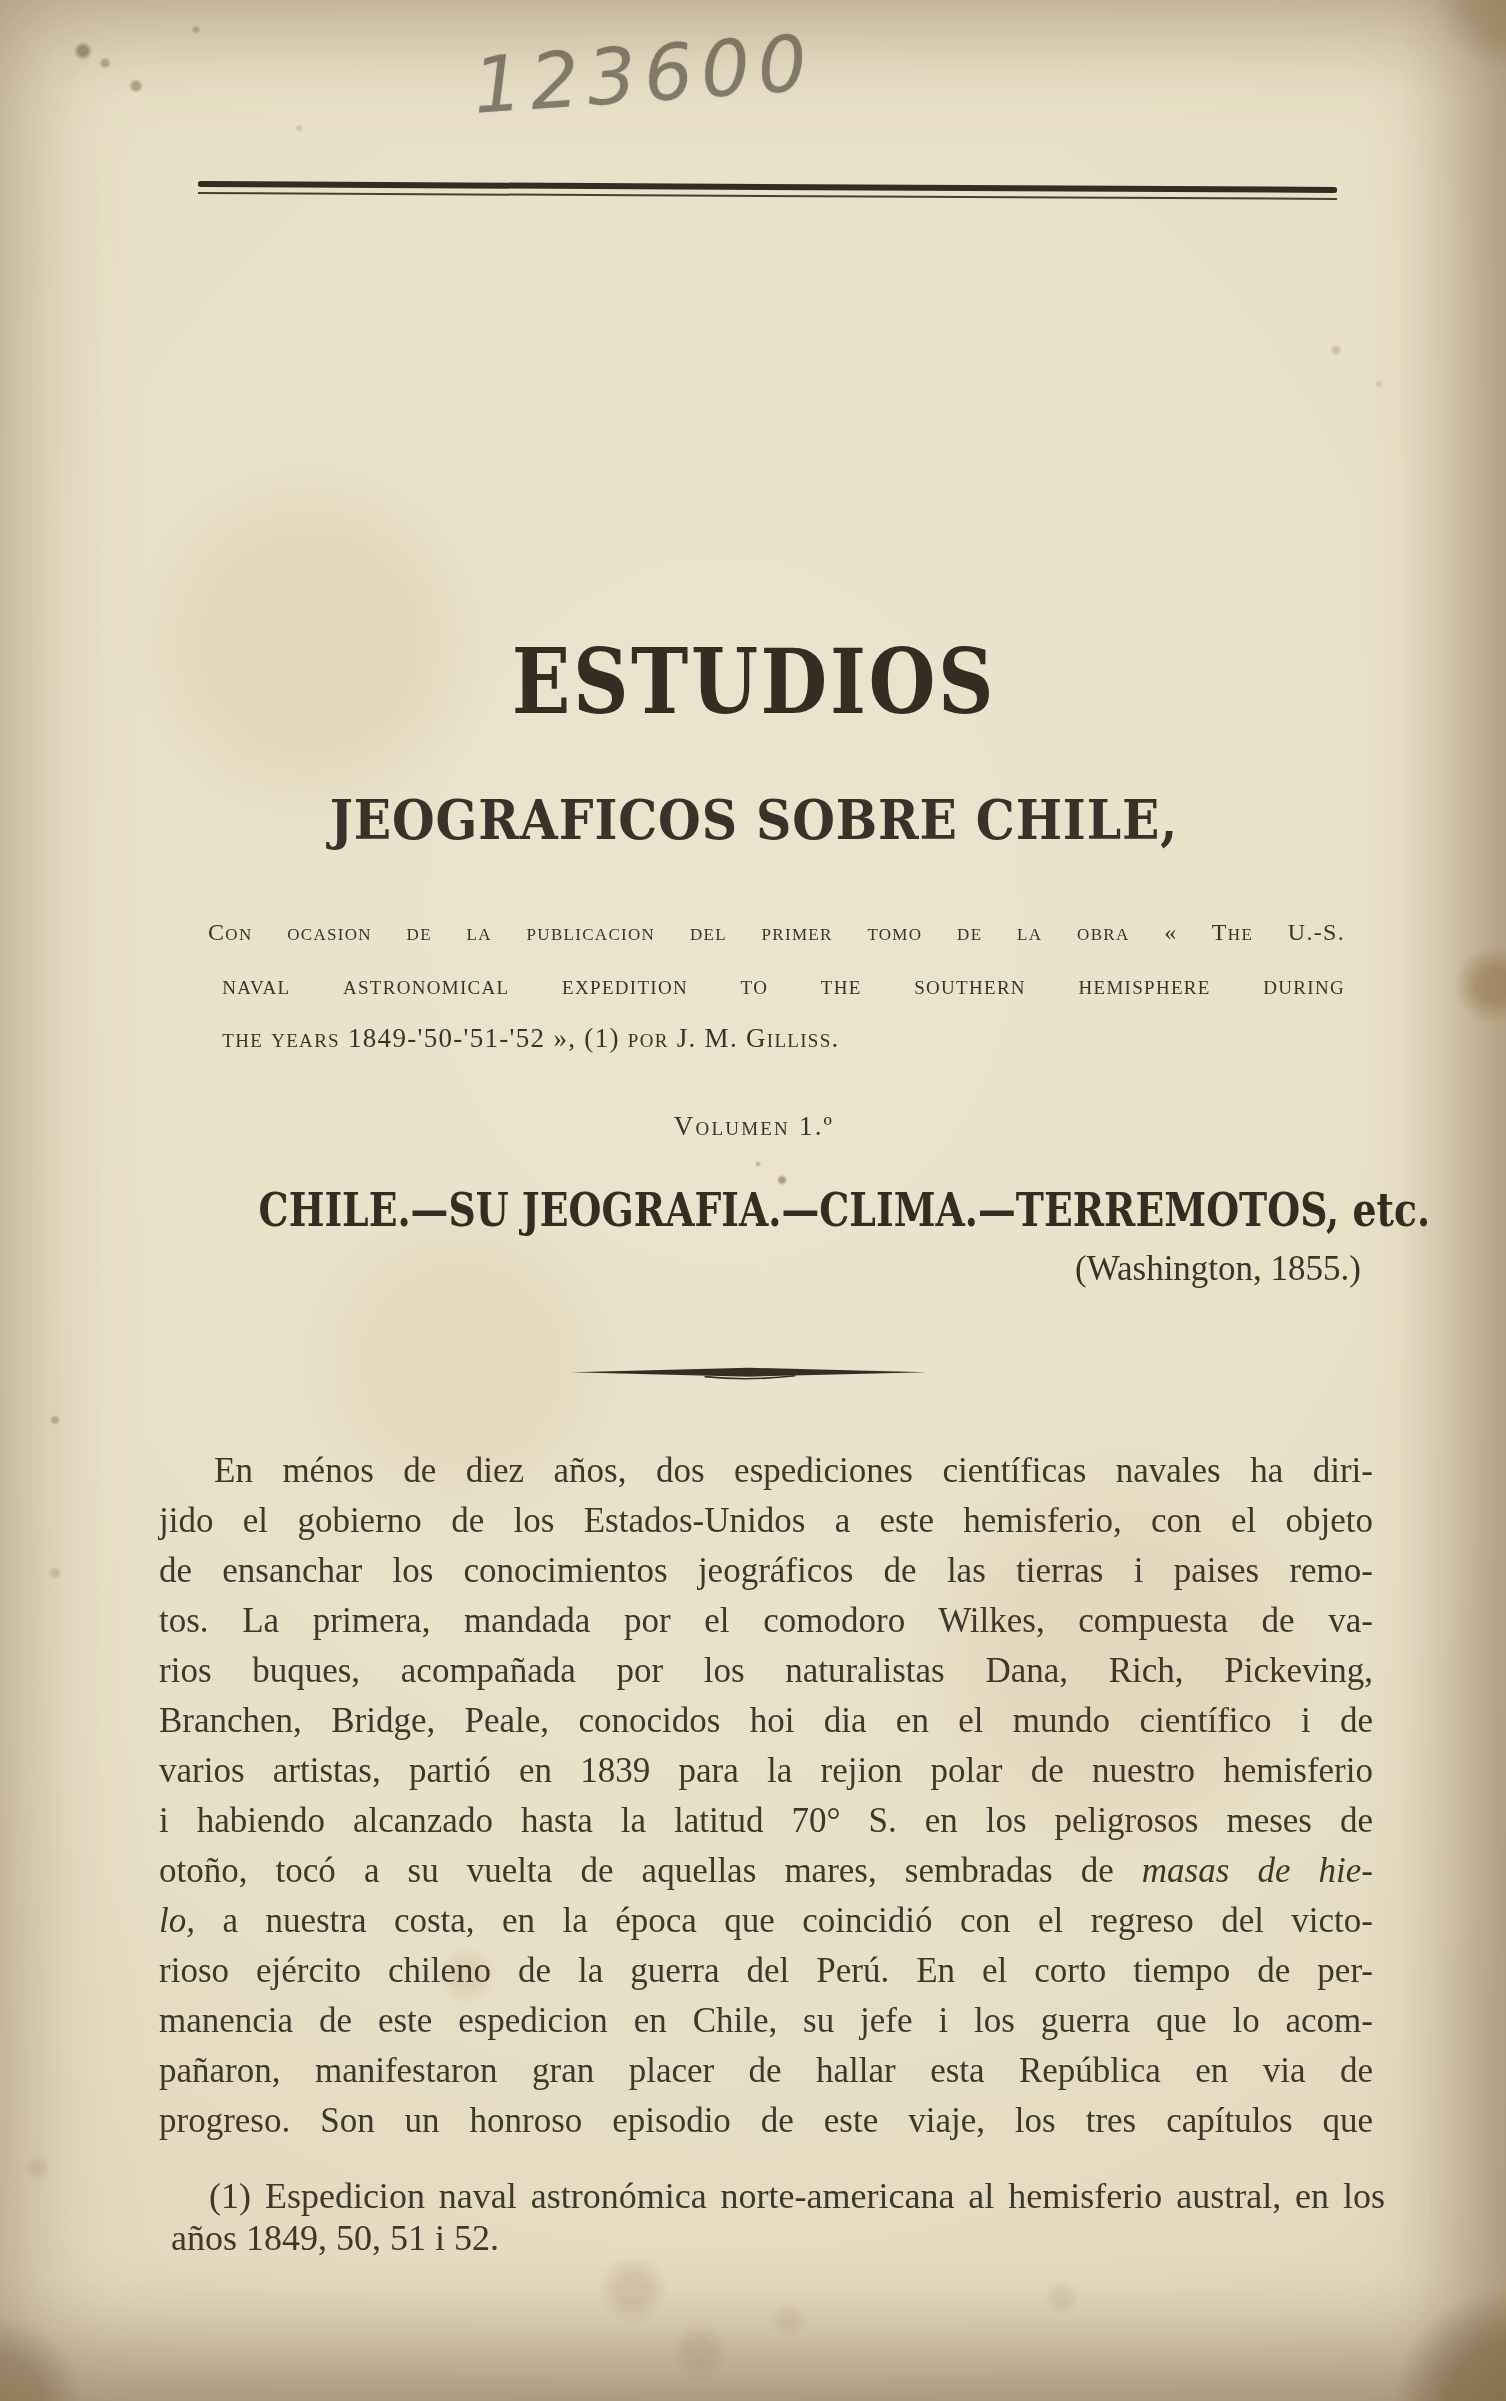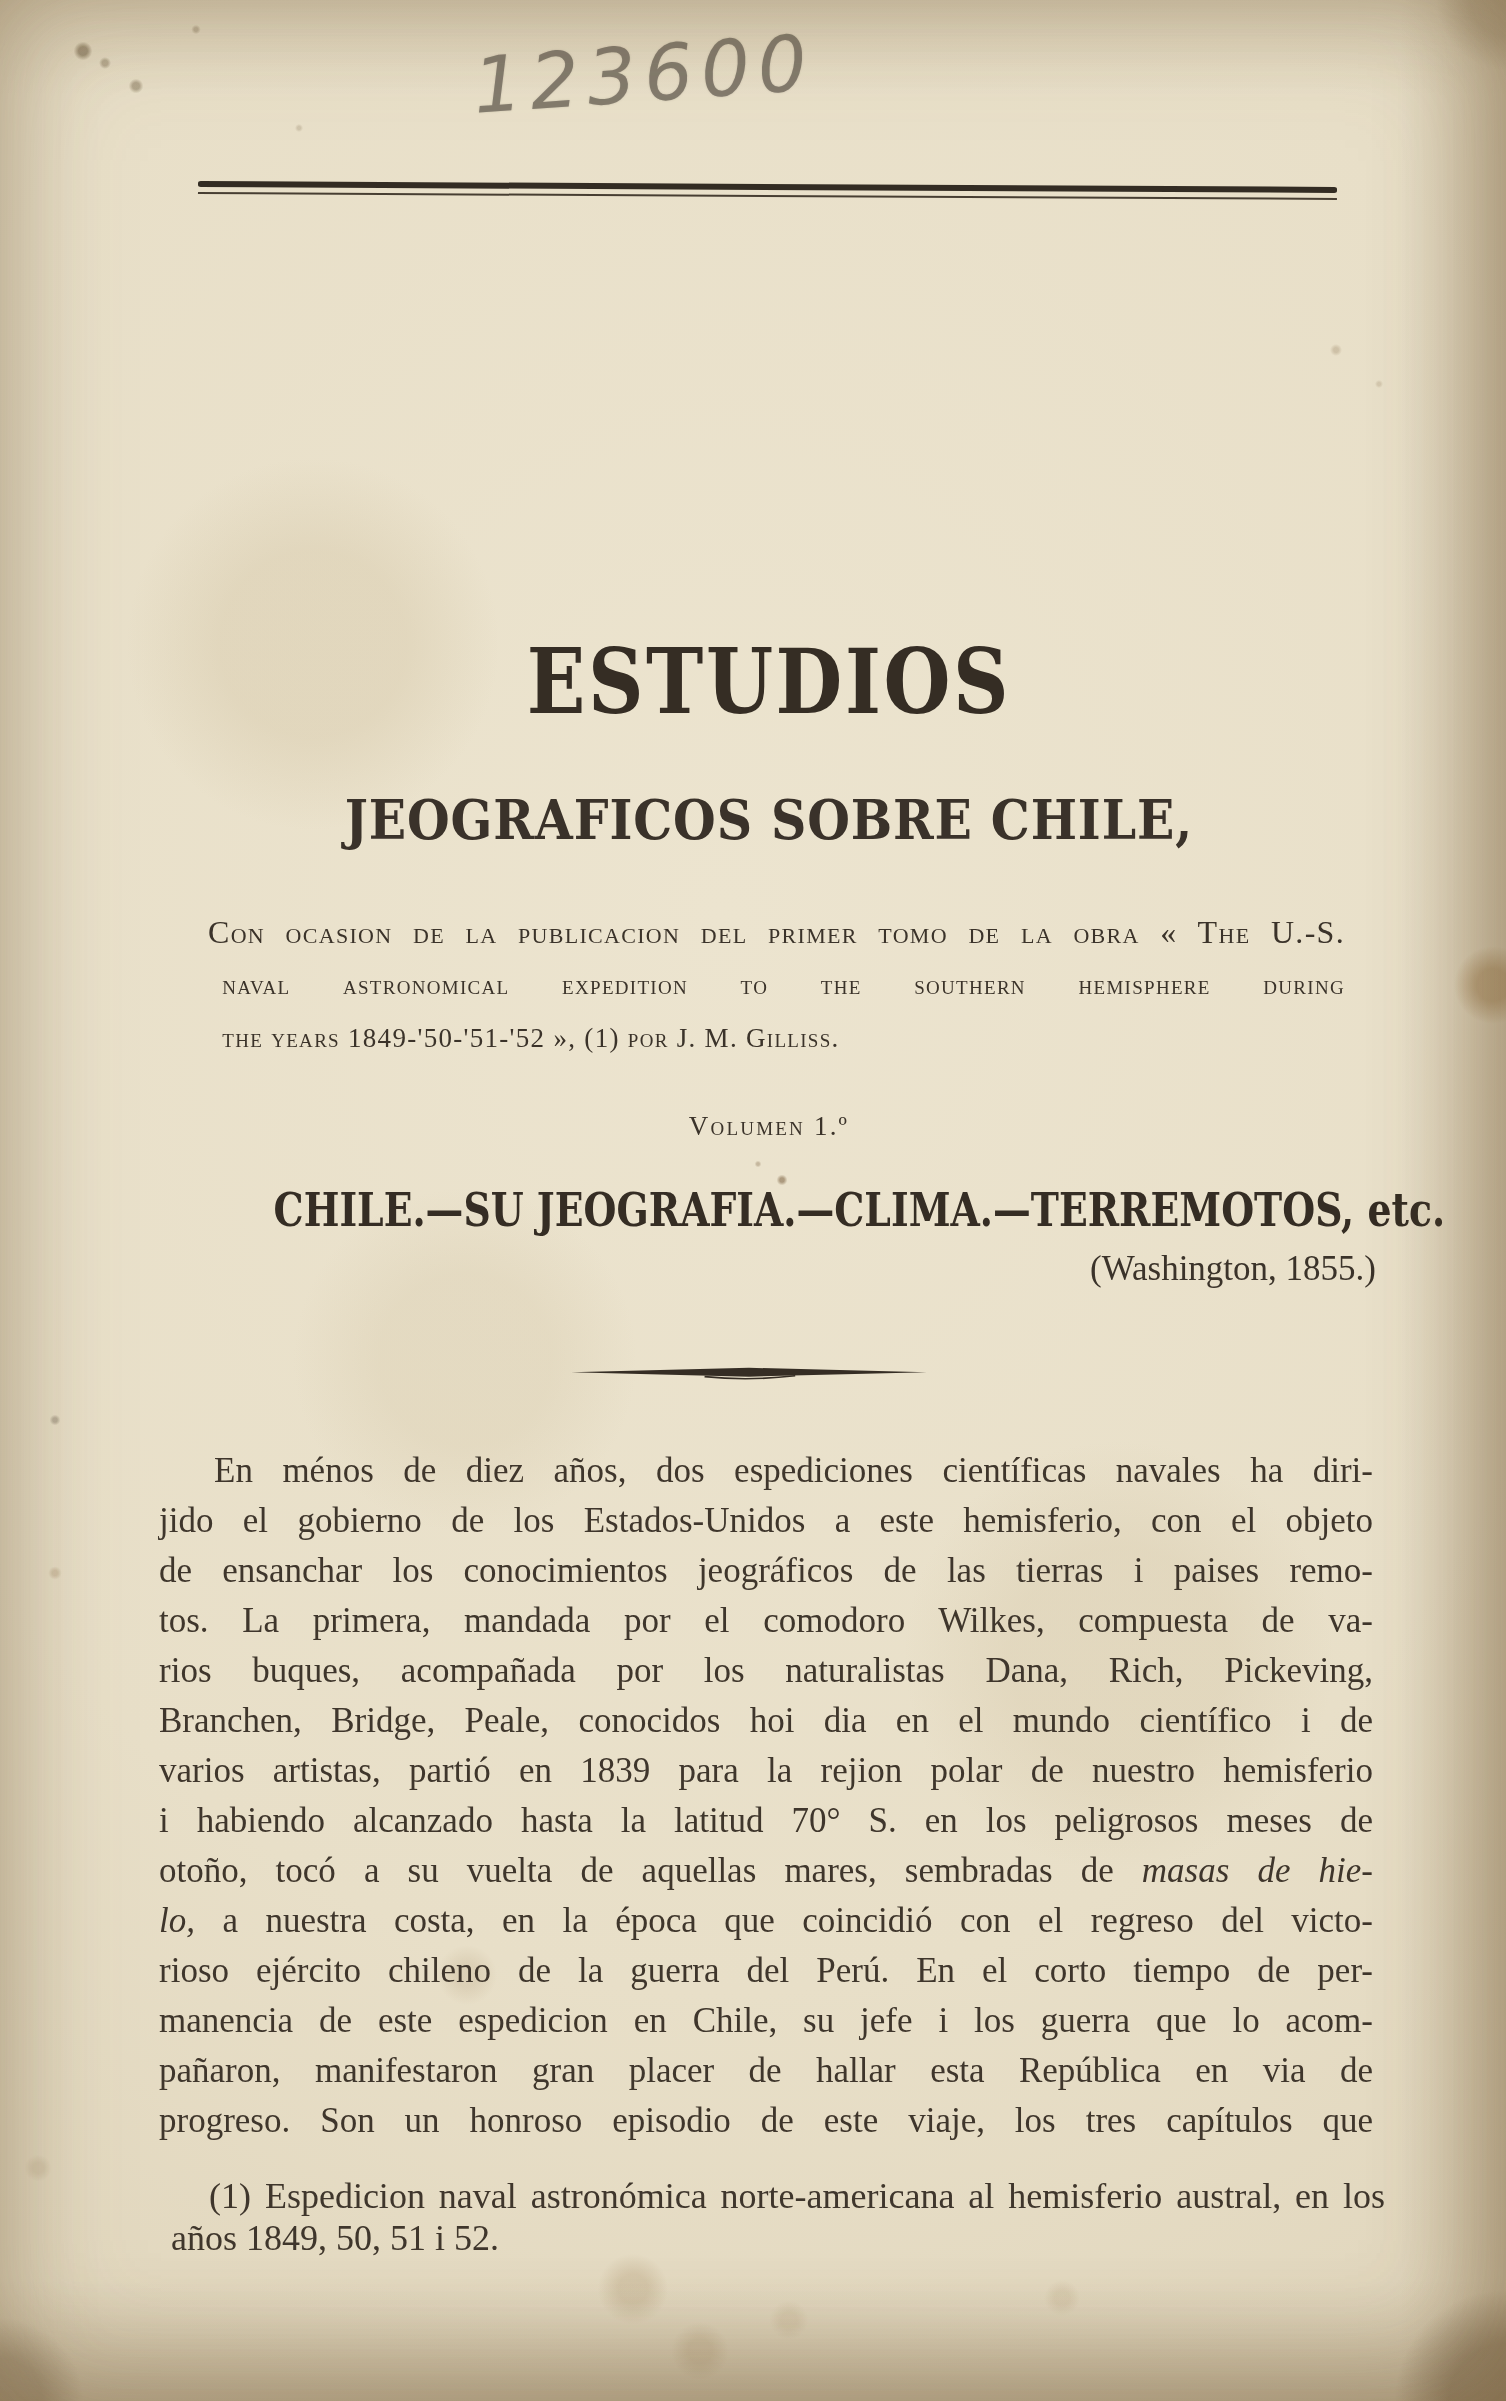--- a/index.html
+++ b/index.html
@@ -52,28 +52,28 @@
   .handwritten{
     position:absolute;left:473px;top:30px;
     font-family:"DejaVu Sans", sans-serif;font-style:italic;
     font-size:77px;letter-spacing:8px;color:rgba(122,114,101,.88);
     transform:rotate(-4deg);
     text-shadow:0 0 1.8px rgba(122,114,101,.35);
   }
   .rule-double{position:absolute;left:198px;top:181px;width:1139px;transform:rotate(0.3deg);transform-origin:left center;}
   .r-thick{height:6.3px;background:#332c23;border-radius:2.7px/1.8px;}
   .r-thin{margin-top:4.5px;height:2.2px;background:#473e32;}
-  .centerband{position:absolute;left:162px;width:1214px;text-align:center;line-height:1;}
+  .centerband{position:absolute;left:147px;width:1214px;text-align:center;line-height:1;}
   .title{top:637px;font-family:"DejaVu Serif", serif;font-weight:700;font-size:81px;letter-spacing:2.7px;margin:0;color:#352d24;}
   .title .stretch{display:inline-block;transform:scale(0.95,1.10);transform-origin:center top;}
   .subtitle{top:793px;font-family:"DejaVu Serif", serif;font-weight:700;font-size:50px;letter-spacing:0.9px;margin:0;color:#3a322a;}
   .subtitle .stretch{display:inline-block;transform:scale(0.98,1.10);transform-origin:center top;}
   .occasion{position:absolute;left:208px;top:906px;width:1137px;font-size:27px;line-height:53px;color:#3b332a;}
   .occasion .tline{font-variant:small-caps;letter-spacing:1.3px;text-align:justify;text-align-last:justify;}
-  .occasion .tline:first-child{font-size:32px;}
+  .occasion .tline:first-child{font-size:24px;}
   .occasion .tline:not(:first-child){margin-left:14.3px;}
   .occasion .tline:last-child{text-align:center;text-align-last:left;}
   .volume{top:1113px;font-variant:small-caps;font-size:27px;letter-spacing:2.2px;font-weight:400;color:#3b332a;}
   .heading{top:1187px;font-family:"DejaVu Serif", serif;font-weight:700;font-size:45px;margin:0;color:#352d24;white-space:nowrap;text-decoration:underline;}
   .heading .stretch2{display:inline-block;transform:scale(0.84,1.02);transform-origin:center top;}
   .imprint{top:1251px;font-size:35px;color:#3b332a;text-align:right;}
   .sep{position:absolute;left:570px;top:1366px;width:358px;height:16px;}
   .bodyp{position:absolute;left:159px;top:1446px;width:1214px;font-size:35px;line-height:50px;color:#3f362c;}
   .bodyp .tline{text-align:justify;text-align-last:justify;}
   .bodyp .tline:first-child{text-indent:55px;}

